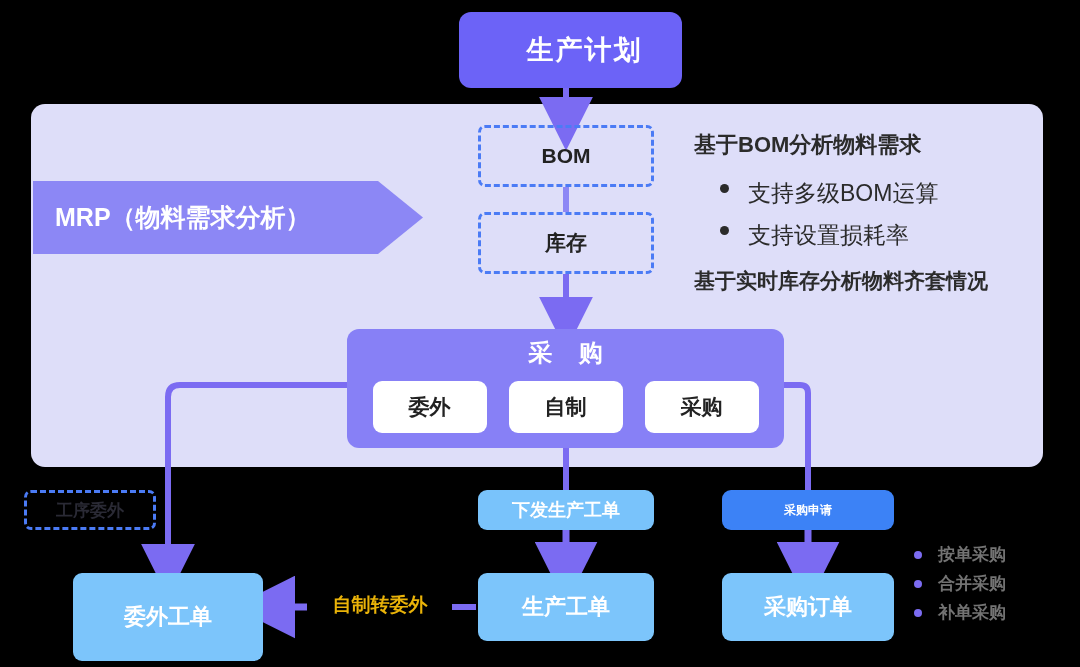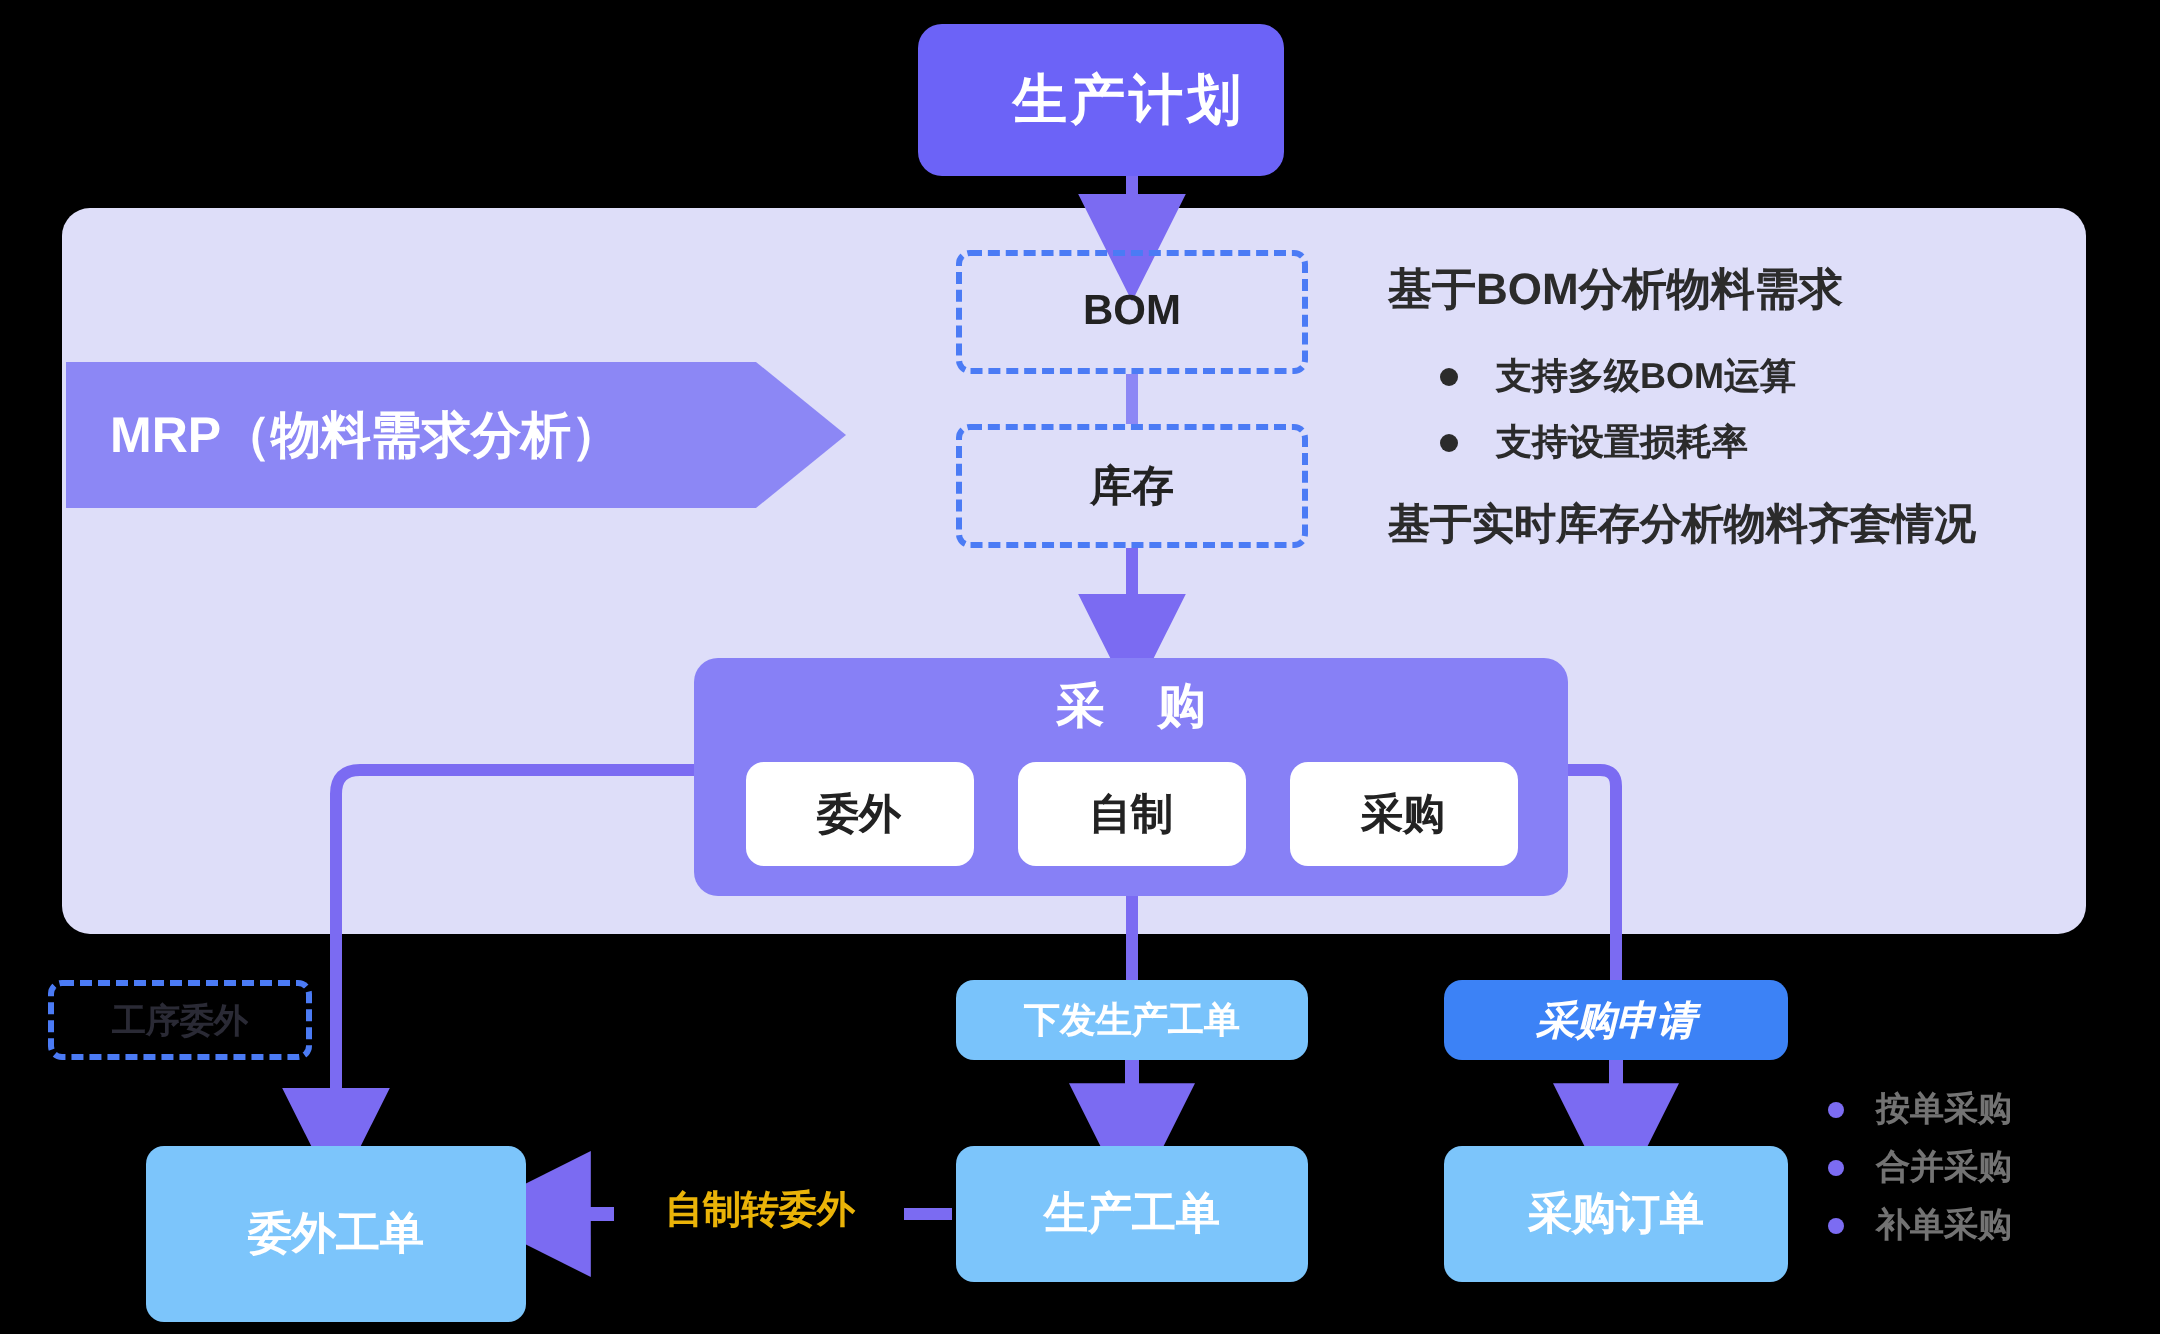--- a/index.html
+++ b/index.html
@@ -5,21 +5,21 @@
   html,body{margin:0;padding:0;background:#000;}
   body{width:1080px;height:667px;font-family:"Liberation Sans","DejaVu Sans",sans-serif;overflow:hidden;}
   #stage{position:relative;width:1080px;height:667px;background:#000;}
 
   
   .abs{position:absolute;box-sizing:border-box;}
   .ctr{display:flex;align-items:center;justify-content:center;text-align:center;}
 
   
   .node-top{
-    left:459px;top:12px;width:183px;height:76px;
+    left:459px;top:12px;width:223px;height:76px;
     background:#6C63F7;border-radius:12px;color:#fff;
     font-size:27px;font-weight:700;letter-spacing:2px;padding-left:28px;
   }
 
   
   .mrp-panel{
     left:31px;top:104px;width:1012px;height:363px;
     background:#DEDEF9;border-radius:14px;
   }
   .mrp-banner{
@@ -35,21 +35,21 @@
     border:3px dashed #4B7BF5;border-radius:7px;background:transparent;
     color:#222;font-size:21px;font-weight:700;
   }
   .n-bom{left:478px;top:125px;width:176px;height:62px;}
   .n-stock{left:478px;top:212px;width:176px;height:62px;}
 
   
   .info{left:694px;top:130px;width:340px;color:#2b2b2b;}
   .info .hd{font-size:22px;font-weight:700;line-height:1.35;}
   .info ul{margin:12px 0 10px 0;padding-left:26px;list-style:none;}
-  .info li{font-size:18px;font-weight:700;line-height:1.85;position:relative;padding-left:28px;}
+  .info li{font-size:23px;font-weight:400;line-height:1.85;position:relative;padding-left:28px;}
   .info li:before{content:"";position:absolute;left:0;top:12px;width:9px;height:9px;border-radius:50%;background:#2b2b2b;}
   .info .ft{font-size:21px;font-weight:700;margin-top:6px;}
 
   
   .buy-panel{
     left:347px;top:329px;width:437px;height:119px;
     background:#8780F6;border-radius:12px;
   }
   .buy-title{
     position:absolute;left:0;top:8px;width:100%;text-align:center;
@@ -66,21 +66,21 @@
   .tag-dashed{
     border:3px dashed #4B7BF5;border-radius:7px;background:transparent;
     color:#2a2a35;font-size:17px;font-weight:700;height:40px;top:490px;
   }
   .t-gx{left:24px;width:132px;}
   .t-zd{left:174px;width:132px;}
 
   
   .box{border-radius:9px;color:#fff;font-weight:700;}
   .b-issue{left:478px;top:490px;width:176px;height:40px;background:#79C3FB;font-size:18px;}
-  .b-req  {left:722px;top:490px;width:172px;height:40px;background:#3C82F6;font-size:20px;font-style:italic;}
+  .b-req  {left:722px;top:490px;width:172px;height:40px;background:#3C82F6;font-size:12px;}
   .b-out  {left:73px;top:573px;width:190px;height:88px;background:#7CC5FB;font-size:22px;}
   .b-prod {left:478px;top:573px;width:176px;height:68px;background:#7CC5FB;font-size:22px;}
   .b-po   {left:722px;top:573px;width:172px;height:68px;background:#7CC5FB;font-size:22px;}
 
   
   .lbl-conv{left:310px;top:592px;width:140px;color:#eab308;font-size:19px;font-weight:700;}
 
   
   .buylist{left:908px;top:540px;width:170px;}
   .buylist div{color:#737373;font-size:17px;font-weight:700;line-height:29px;position:relative;padding-left:30px;}

